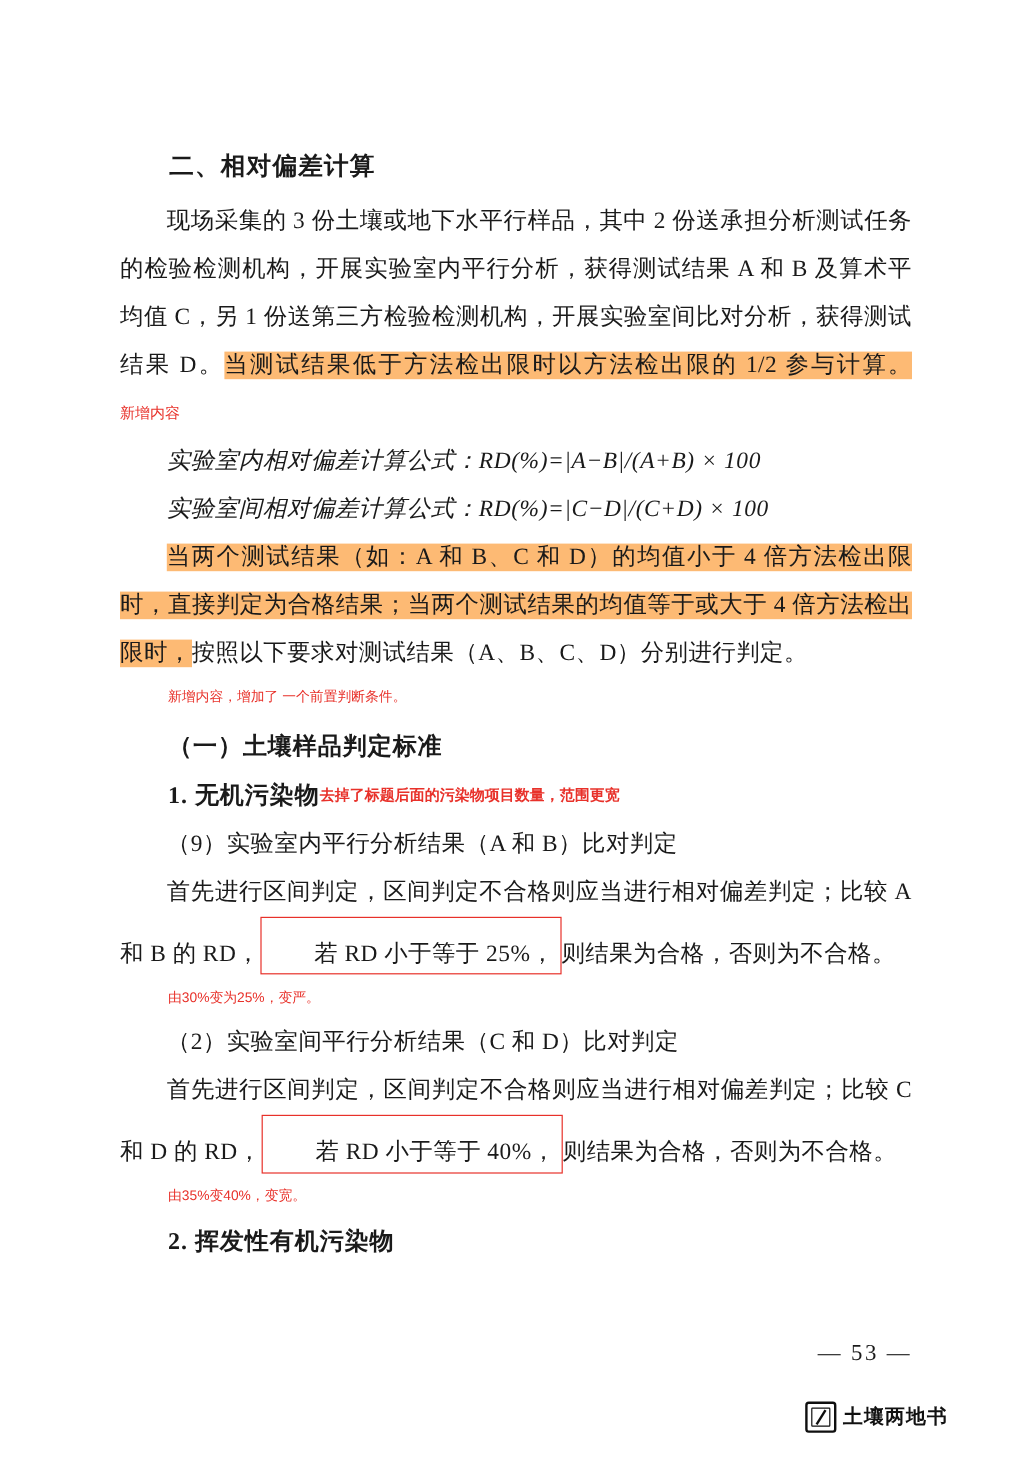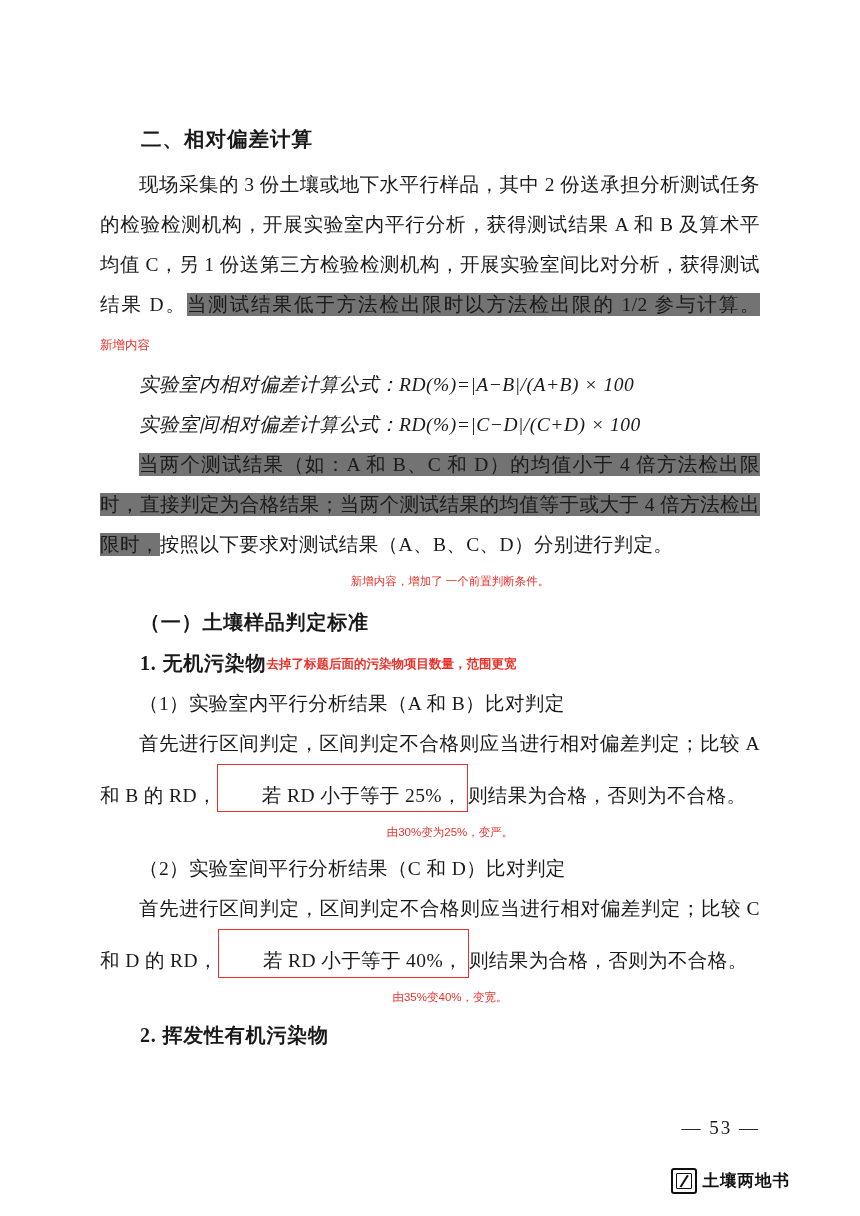--- a/index.html
+++ b/index.html
@@ -40,21 +40,21 @@
     text-indent: 2em;
     line-height: 1.9;
   }
 
   p.para {
     margin: 0;
     text-indent: 2em;
   }
 
   .hl {
-    background: #737373;
+    background: #fdba74;
     padding: 1px 0;
   }
 
   .annot {
     color: #e8312a;
     font-size: 12.5px;
     letter-spacing: 0;
     font-family: "Liberation Sans", "DejaVu Sans", sans-serif;
     white-space: nowrap;
     vertical-align: 2px;
@@ -92,21 +92,21 @@
   h4.item-heading {
     font-size: 20px;
     font-weight: bold;
     margin: 0;
     text-indent: 2em;
     line-height: 2.05;
     letter-spacing: 0.8px;
   }
   .note-center {
     display: block;
-    text-align: center;
+    text-align: left;
     margin: -6px 0 0 0;
     padding-left: 40px;
   }
 
   .page-number {
     position: absolute;
     right: 100px;
     bottom: 77px;
     font-size: 19px;
     letter-spacing: 2px;
@@ -173,21 +173,21 @@
 
     <p class="para"><span class="hl">当两个测试结果（如：A 和 B、C 和 D）的均值小于 4 倍方法检出限时，直接判定为合格结果；当两个测试结果的均值等于或大于 4 倍方法检出限时，</span><span>按照以下要求对测试结果（A、B、C、D）分别进行判定。</span></p>
     <span class="note-center"><span class="annot-sm">新增内容，增加了 一个前置判断条件。</span></span>
 
     <div class="gap-s"></div>
 
     <h3 class="sub-heading">（一）土壤样品判定标准</h3>
 
     <h4 class="item-heading"><span>1. 无机污染物</span><span class="annot">去掉了标题后面的污染物项目数量，范围更宽</span></h4>
 
-    <p class="para">（1）实验室内平行分析结果（A 和 B）比对判定</p>
+    <p class="para">（9）实验室内平行分析结果（A 和 B）比对判定</p>
 
     <p class="para"><span>首先进行区间判定，区间判定不合格则应当进行相对偏差判定；比较 A 和 B 的 RD，</span><span class="boxed">若 RD 小于等于 25%，</span><span>则结果为合格，否则为不合格。</span></p>
     <span class="note-center"><span class="annot-sm">由30%变为25%，变严。</span></span>
 
     <p class="para">（2）实验室间平行分析结果（C 和 D）比对判定</p>
 
     <p class="para"><span>首先进行区间判定，区间判定不合格则应当进行相对偏差判定；比较 C 和 D 的 RD，</span><span class="boxed">若 RD 小于等于 40%，</span><span>则结果为合格，否则为不合格。</span></p>
     <span class="note-center"><span class="annot-sm">由35%变40%，变宽。</span></span>
 
     <h4 class="item-heading">2. 挥发性有机污染物</h4>

